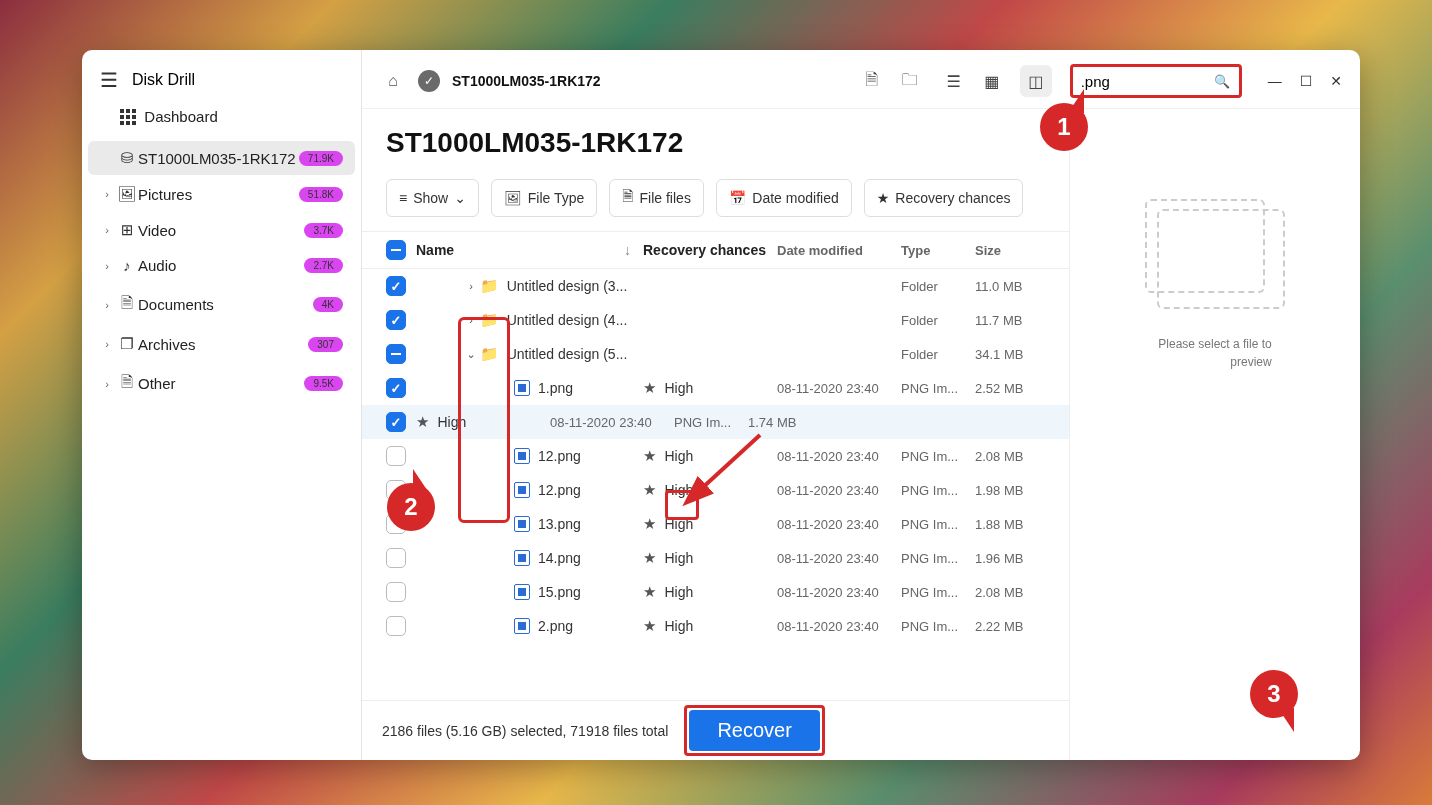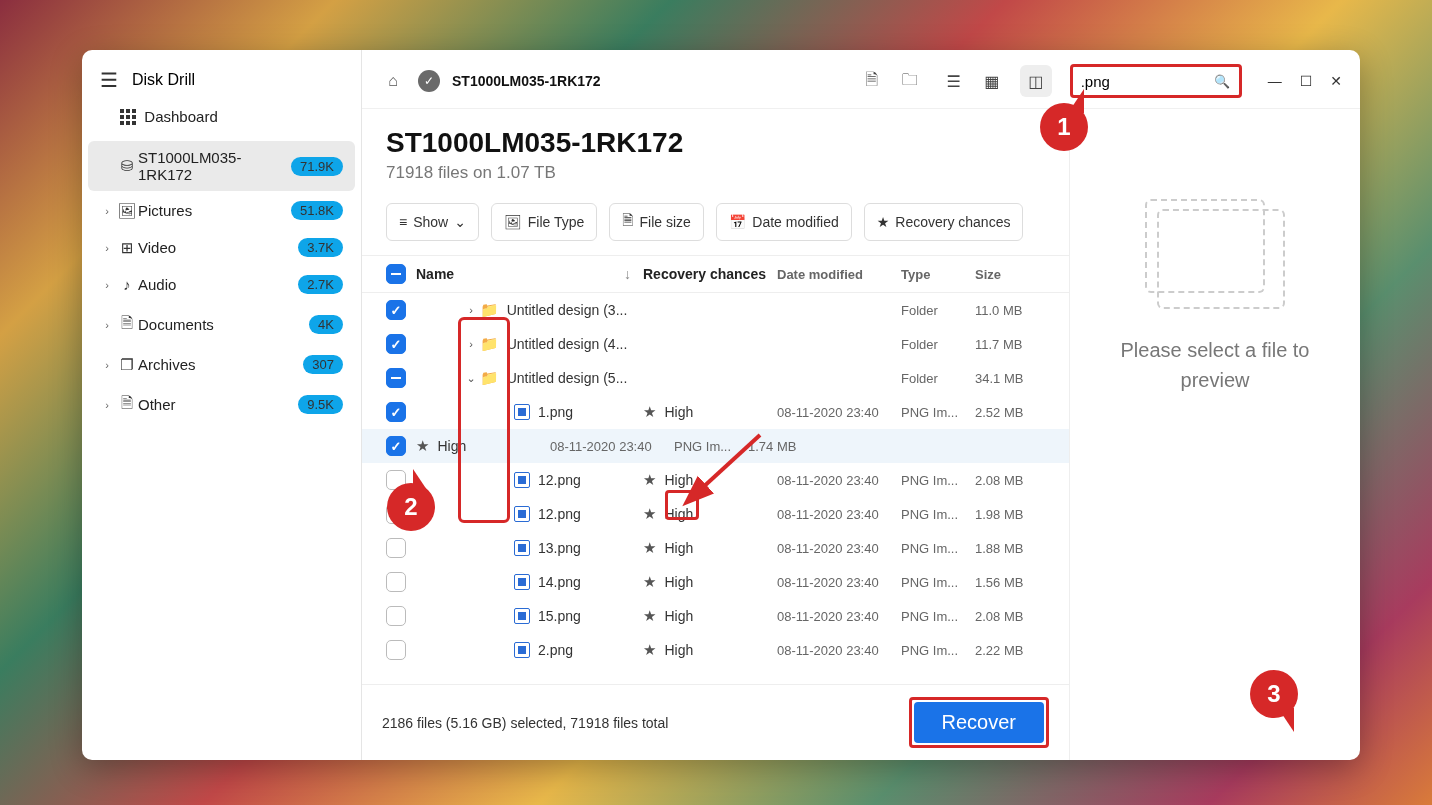--- a/index.html
+++ b/index.html
@@ -9,21 +9,21 @@
 .sb-head{display:flex;align-items:center;gap:14px;padding:18px 18px 14px}
 .hamburger{font-size:20px;color:#333;cursor:pointer}
 .sb-item{display:flex;align-items:center;padding:10px 18px;cursor:pointer;font-size:15px;color:#222}
 .sb-item.dash{padding-left:38px;padding-bottom:14px;padding-top:2px}
 .sb-section{padding:10px 18px 8px;font-size:15px;font-weight:600;color:#111}
 .sb-row{display:flex;align-items:center;padding:8px 12px 8px 10px;cursor:pointer;font-size:15px;color:#222;border-radius:6px;margin:2px 6px}
 .sb-row.active{background:#eaeaea}
 .sb-row .chev{width:18px;text-align:center;color:#666;font-size:11px}
 .sb-row .ico{width:22px;text-align:center;color:#333;font-size:15px}
 .sb-row .lbl{flex:1}
-.sb-row .badge{background:#0ea5e9;border-radius:10px;padding:2px 9px;font-size:13px;color:#333}
+.sb-row .badge{background:#d946ef;border-radius:10px;padding:2px 9px;font-size:10px;color:#333}
 .sb-footer{margin-top:auto;padding:14px;text-align:center;font-size:14px;color:#333;border-top:1px solid #eee}
 .main{flex:1;display:flex;flex-direction:column;min-width:0}
 .topbar{display:flex;align-items:center;gap:12px;padding:14px 18px 10px;border-bottom:1px solid #f0f0f0}
 .tb-ico{width:26px;height:26px;display:flex;align-items:center;justify-content:center;color:#555;border-radius:6px;cursor:pointer}
 .tb-ico.circ{width:22px;height:22px;border-radius:50%;background:#6a6a6a;color:#fff;font-size:12px}
 .tb-title{display:flex;flex-direction:column;flex:1;min-width:0;margin-right:auto}
 .tb-title .t1{font-size:14px;font-weight:600;color:#111}
 .tb-title .t2{font-size:12px;color:#777}
 .tb-group{display:flex;gap:6px}
 .tb-btn{width:32px;height:32px;display:flex;align-items:center;justify-content:center;border-radius:6px;cursor:pointer;color:#444}
@@ -61,22 +61,22 @@
 .chev-row{width:18px;display:inline-block;text-align:center;color:#555;font-size:11px}
 .star{color:#555;font-size:15px;margin-right:8px}
 .eye{display:inline-flex;align-items:center;margin-left:6px}
 .eye .e1{width:22px;height:22px;background:#444;border-radius:50%;display:flex;align-items:center;justify-content:center;color:#fff;font-size:13px}
 .eye .e2{width:18px;height:18px;color:#999;font-size:14px;margin-left:-3px}
 .preview{width:290px;display:flex;flex-direction:column;align-items:center;padding-top:90px}
 .dashbox{width:140px;height:110px;position:relative;margin-bottom:26px}
 .db1,.db2{position:absolute;border:2px dashed #ccc;border-radius:6px}
 .db1{width:120px;height:94px;left:0;top:0}
 .db2{width:128px;height:100px;left:12px;top:10px}
-.preview p{color:#777;font-size:20px;text-align:center;line-height:1.5}
-.footer{display:flex;align-items:center;justify-content:space-between;gap:16px;padding:12px 20px;border-top:1px solid #eee;font-size:14px}
+.preview p{color:#777;font-size:12px;text-align:right;line-height:1.5}
+.footer{display:flex;align-items:center;justify-content:flex-start;gap:16px;padding:4px 20px;border-top:1px solid #eee;font-size:14px}
 .footer .stats{color:#333}
 .recover{background:#1a73e8;color:#fff;border:none;border-radius:4px;padding:9px 28px;font-size:20px;cursor:pointer}
 .recover-wrap{border:3px solid #d62828;border-radius:4px;padding:2px}
 .callout{position:absolute;width:48px;height:48px;background:#d62828;border-radius:50%;display:flex;align-items:center;justify-content:center;color:#fff;font-size:24px;font-weight:700;z-index:10}
 .c1{left:1040px;top:103px}
 .c1::before{border-left:16px solid transparent;border-right:0 solid transparent;border-bottom:24px solid #d62828;top:-14px;right:4px;position:absolute;content:""}
 .c2{left:387px;top:483px}
 .c2::before{border-left:0 solid transparent;border-right:16px solid transparent;border-bottom:24px solid #d62828;top:-14px;left:26px;position:absolute;content:""}
 .c3{left:1250px;top:670px}
 .c3::before{border-left:16px solid transparent;border-right:0 solid transparent;border-top:24px solid #d62828;bottom:-14px;right:4px;position:absolute;content:""}
@@ -182,26 +182,25 @@
         <span>—</span>
         <span>☐</span>
         <span>✕</span>
       </div>
     </div>
 
     <div class="content">
       <div class="center">
         <div class="hero">
           <h1>ST1000LM035-1RK172</h1>
-          <div class="sub">71918 files on 1.07 TB</div>
         </div>
         <div class="filters">
           <div class="fbtn">≡ <span>Show</span> ⌄</div>
           <div class="fbtn">🖼 <span>File Type</span></div>
-          <div class="fbtn">🗎 <span>File size</span></div>
+          <div class="fbtn">🗎 <span>File files</span></div>
           <div class="fbtn">📅 <span>Date modified</span></div>
           <div class="fbtn">★ <span>Recovery chances</span></div>
         </div>
         <div class="thead">
           <div class="col-cb">
               <div class="cb mix"></div>
             </div>
           <div class="col-name">
               <span>Name</span>
               <span style="margin-left:auto;margin-right:12px;color:#888">↓</span>
@@ -332,21 +331,21 @@
               </div>
   <div class="col-name">
                 <span class="pad" style="width:80px"></span>
                 <span class="chev-row"></span>
                 <span class="file-ico"></span>
                 <span>14.png</span>
               </div>
   <div class="col-rec"><span class="star">★</span>High</div>
   <div class="col-date">08-11-2020 23:40</div>
   <div class="col-type">PNG Im...</div>
-  <div class="col-size">1.56 MB</div>
+  <div class="col-size">1.96 MB</div>
             </div>
             <div class="row">
               <div class="col-cb">
                 <div class="cb"></div>
               </div>
   <div class="col-name">
                 <span class="pad" style="width:80px"></span>
                 <span class="chev-row"></span>
                 <span class="file-ico"></span>
                 <span>15.png</span>

